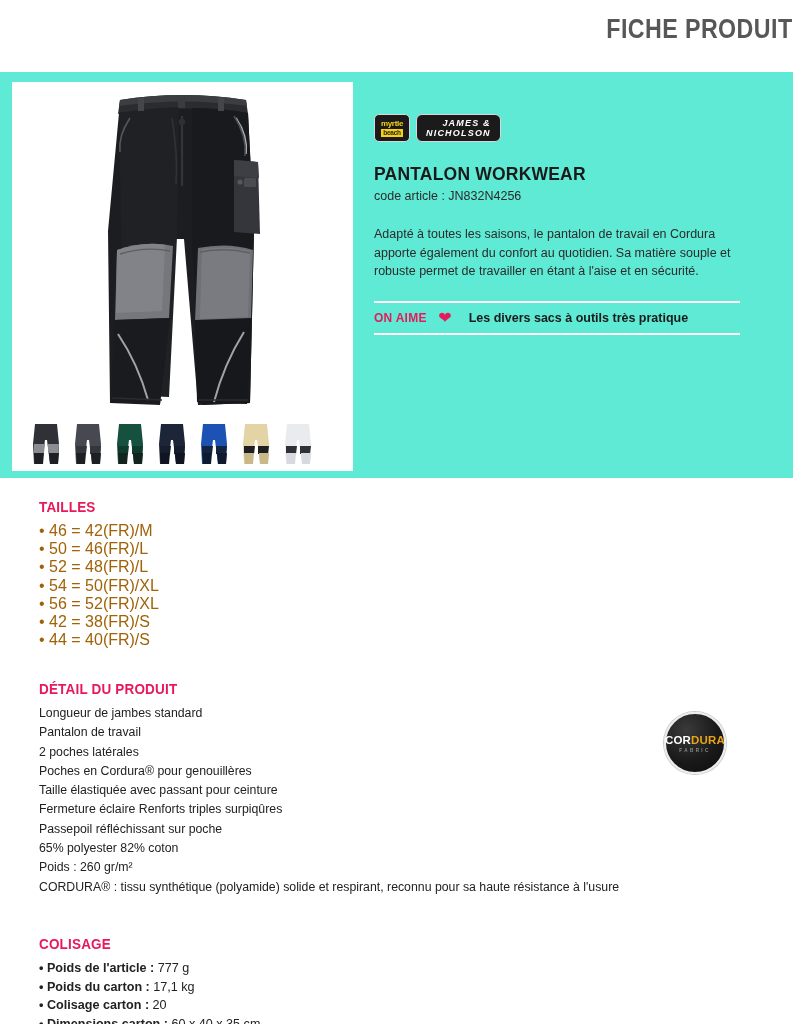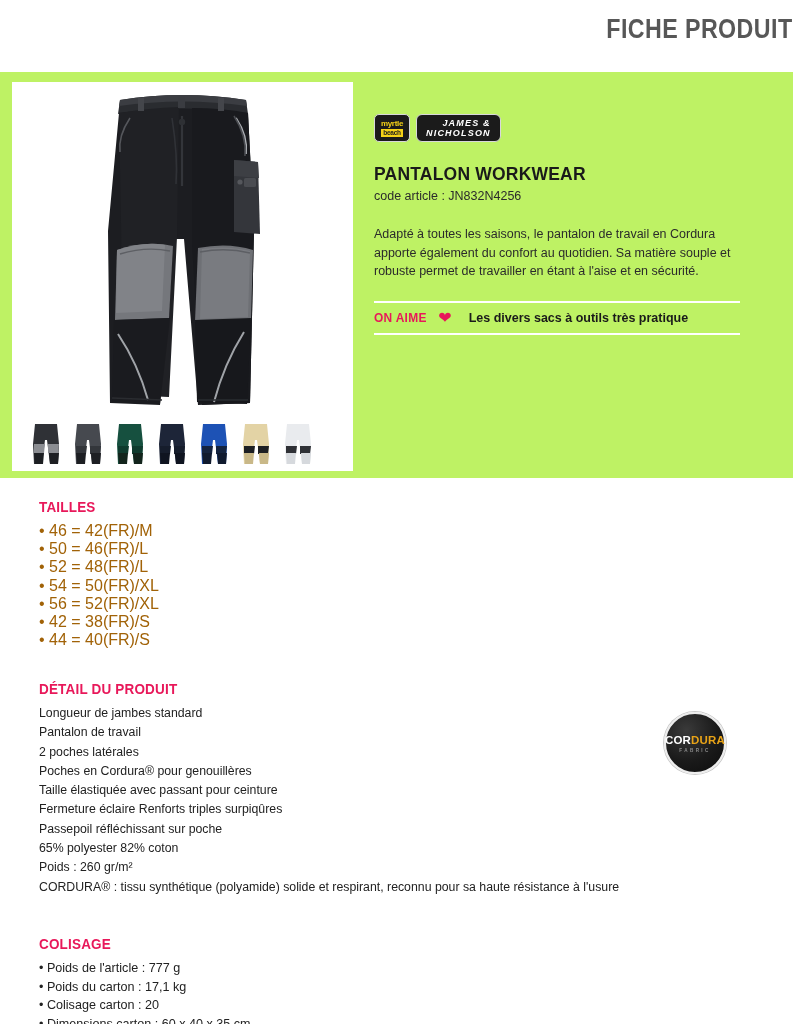--- a/index.html
+++ b/index.html
@@ -21,21 +21,21 @@
     position: absolute; right: 17px; top: 14px;
     font-family: "Liberation Sans Narrow", "Liberation Sans", sans-serif;
     font-weight: bold; font-size: 27px; letter-spacing: 0.5px;
     color: #575757;
     transform: scaleX(0.86); transform-origin: right center;
   }
 
   
   .hero {
     position: absolute; left: 0; top: 72px; width: 793px; height: 406px;
-    background: #bef264;
+    background: #5eead4;
   }
   .img-box {
     position: absolute; left: 12px; top: 10px; width: 341px; height: 389px;
     background: #ffffff;
   }
 
   
   .product-img { position: absolute; left: 0; top: 0; width: 341px; height: 330px; }
 
   
@@ -106,21 +106,21 @@
   .section { position: absolute; left: 39px; }
   .sec-title {
     font-family: "Liberation Sans Narrow","Liberation Sans",sans-serif;
     font-weight: bold; font-size: 15px; color: #e8185a;
     letter-spacing: 0.2px; margin-bottom: 7px;
     transform: scaleX(0.9); transform-origin: left center;
   }
   .li { font-size: 16px; color: #a16207; line-height: 18.2px; }
   .li-detail { font-size: 12.3px; color: #222; line-height: 19.3px; }
   .li-pack { font-size: 12.6px; color: #222; line-height: 18.6px; }
-  .li-pack b { font-weight: normal; }
+  .li-pack b { font-weight: bold; }
 
   #sec-tailles { top: 498px; width: 300px; }
   #sec-detail  { top: 680px; width: 620px; }
   #sec-colisage{ top: 935px; width: 420px; }
 
   
   .cordura {
     position: absolute; left: 664px; top: 712px;
     width: 62px; height: 62px; border-radius: 50%;
     background: radial-gradient(circle at 35% 28%, #3a3a3a 0%, #1a1a1a 55%, #0c0c0c 100%);

